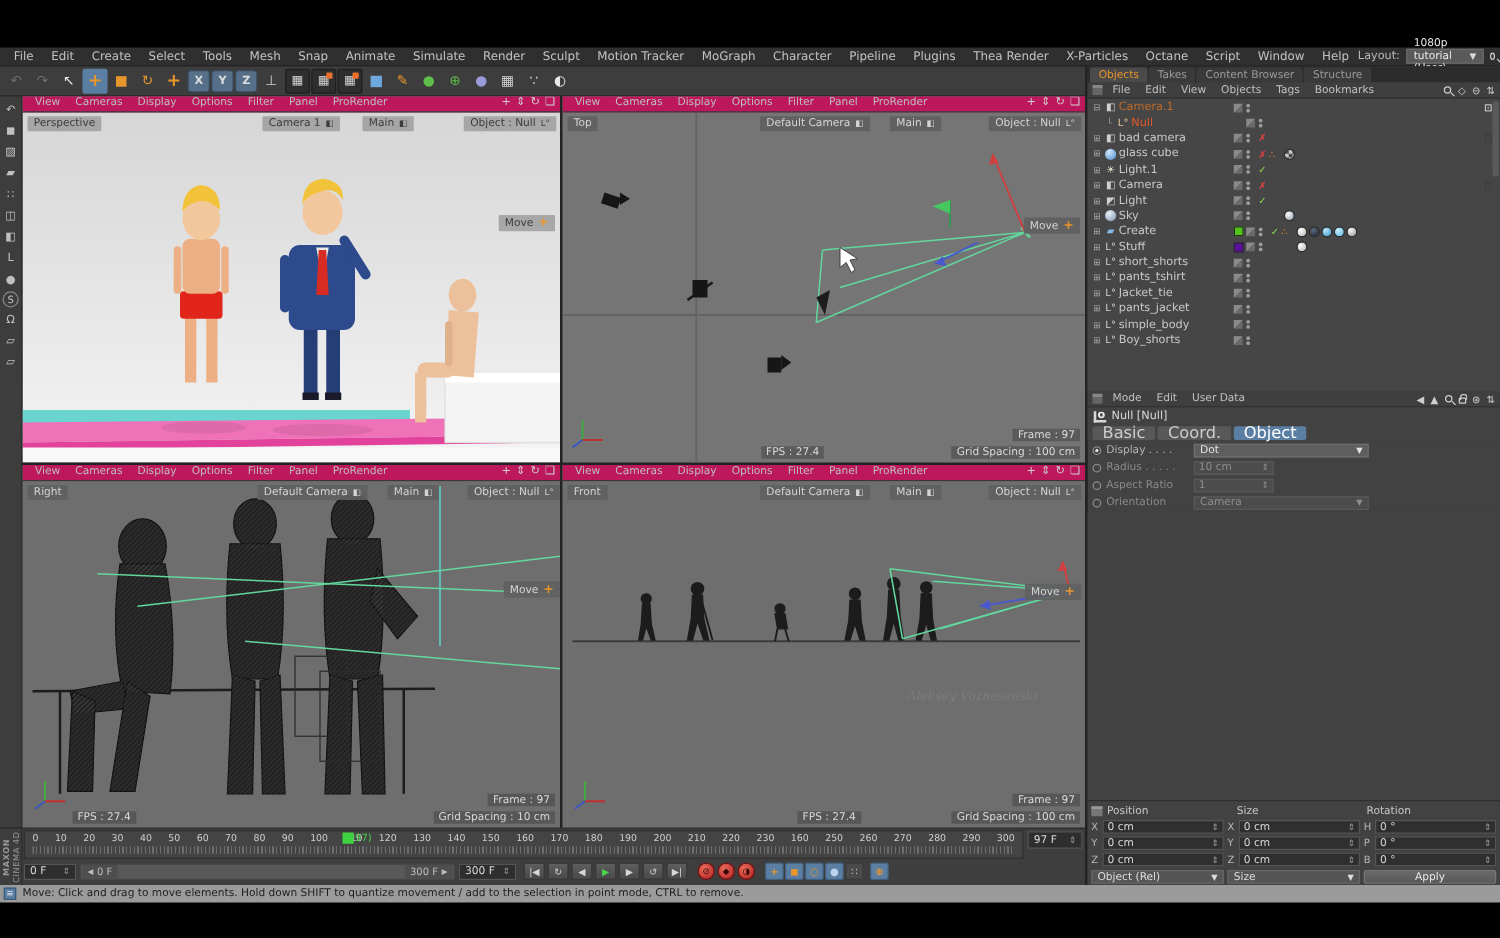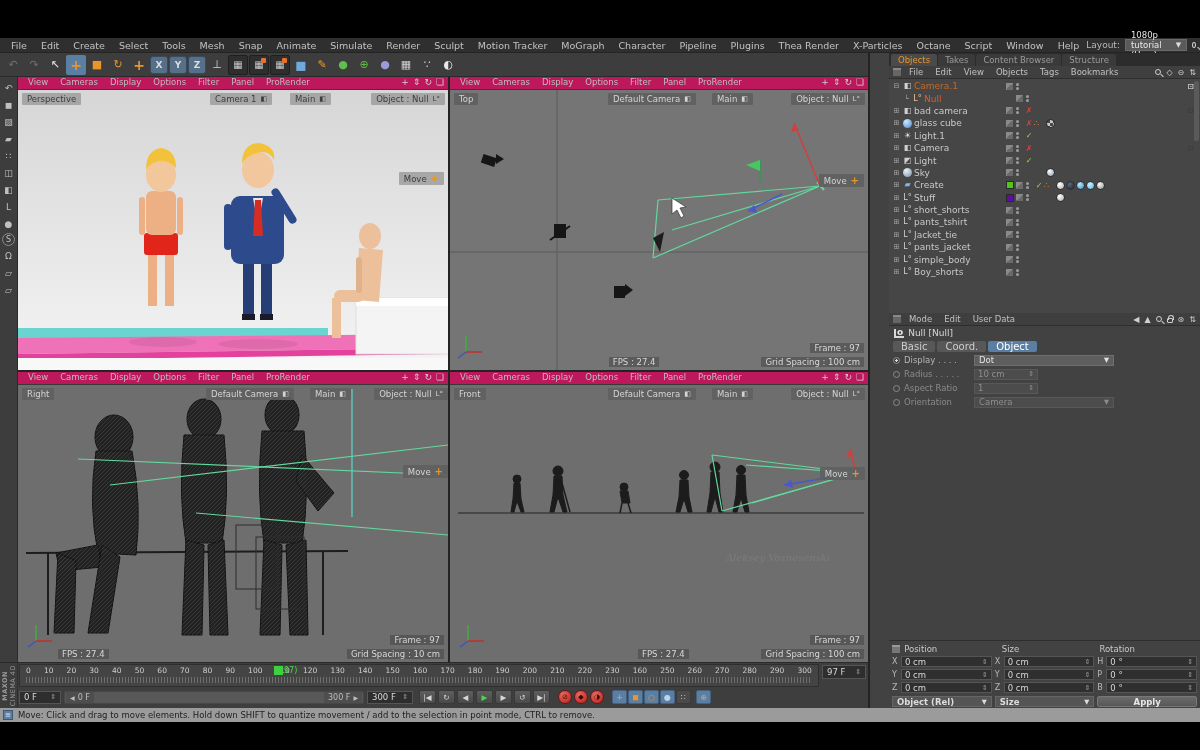--- a/index.html
+++ b/index.html
@@ -10,21 +10,21 @@
   
   .menubar { position:absolute; left:0; top:38px; width:1200px; height:15px; background:#2f2f2f; display:flex; align-items:center; padding:0 4px; font-size:9.5px; color:#c2c2c2; border-bottom:1px solid #242424; }
   .menubar .mi { padding:0 7px; white-space:nowrap; }
   .layoutbox { margin-left:auto; display:flex; align-items:center; gap:5px; font-size:9px; color:#b8b8b8; }
   .layout-select { background:#5a5a5a; border:1px solid #6a6a6a; color:#e8e8e8; height:12px; display:flex; align-items:center; gap:8px; padding:0 5px; font-size:8.5px; }
   .layout-select .car { font-size:7px; color:#ddd; }
 
   .mainrow { position:absolute; left:0; top:53px; width:1200px; height:655px; display:flex; }
   .leftcol { width:868px; height:655px; display:flex; flex-direction:column; }
   .vsep { width:2px; background:#232323; }
-  .rightcol { width:330px; height:655px; background:#424242; display:flex; flex-direction:column;padding-left:19px; }
+  .rightcol { width:330px; height:655px; background:#424242; display:flex; flex-direction:column; }
 
   
   .toolbar { height:24px; background:#3d3d3d; border-bottom:1px solid #2a2a2a; display:flex; align-items:center; padding:0 3px; gap:1px; }
   .tool { width:20px; height:20px; display:flex; align-items:center; justify-content:center; font-size:11px; color:#c0c0c0; border-radius:2px; position:relative; }
   .tool.dim { color:#6f6f6f; }
   .tool.c-orange { color:#e8962c; }
   .tool.c-white { color:#e8e8e8; }
   .tool.c-blue { color:#6fa8dc; }
   .tool.c-green { color:#5fbf4a; }
   .tool.c-lav { color:#9a9ad8; }
@@ -86,21 +86,21 @@
   .orow .vdots i { display:block; width:3px; height:3px; border-radius:50%; background:#9d9d9d; margin:1px 0; }
   .orow .ostate { width:10px; flex:none; font-size:8px; text-align:center; }
   .orow .tagdots { width:12px; flex:none; color:#e0832c; font-size:8px; letter-spacing:-1px; }
   .orow .mat { width:9px; height:9px; border-radius:50%; flex:none; margin-right:1px; border:1px solid #2f2f2f; }
   .orow .ricon { margin-left:auto; margin-right:6px; font-size:8px; }
   .omscroll { position:absolute; right:1px; top:2px; width:5px; height:60px; background:#5a5a5a; border-radius:2px; }
 
   .attr-title { height:14px; display:flex; align-items:center; gap:4px; padding:0 5px; background:#424242; font-size:9px; color:#d8d8d8; }
   .nullglyph { color:#e8e8e8; font-weight:bold; font-size:9px; border-bottom:2px solid #d8d8d8; border-left:2px solid #d8d8d8; padding:0 1px 0 1px; line-height:7px; height:9px; }
   .subtabs { height:13px; display:flex; gap:2px; padding:1px 4px; background:#424242; }
-  .stab { background:#585858; color:#cccccc; font-size:10px; padding:0 8px; border-radius:2px; display:flex; align-items:center; }
+  .stab { background:#585858; color:#cccccc; font-size:13px; padding:0 8px; border-radius:2px; display:flex; align-items:center; }
   .stab.active { background:#5b7ea3; color:#fff; }
   .sechead { height:12px; background:#3a3a3a; border-top:1px solid #2e2e2e; border-bottom:1px solid #2e2e2e; display:flex; align-items:center; padding:0 5px; color:#dcdcdc; font-size:8.5px; font-weight:bold; }
   .prow { height:14px; display:flex; align-items:center; padding:0 4px; gap:4px; font-size:8.5px; }
   .prow .radio { width:7px; height:7px; border:1px solid #8a8a8a; border-radius:50%; flex:none; }
   .prow .radio.on { background:radial-gradient(circle,#ddd 35%,transparent 40%); }
   .prow .plabel { width:66px; flex:none; color:#b4b4b4; }
   .prow.dim .plabel { color:#8a8a8a; }
   .pdrop { width:140px; height:11px; background:#5e5e5e; border:1px solid #6e6e6e; color:#e2e2e2; display:flex; align-items:center; padding:0 4px; font-size:8.5px; }
   .pdrop .car { margin-left:auto; font-size:6.5px; }
   .prow.dim .pdrop { background:#4c4c4c; border-color:#585858; color:#8e8e8e; }
@@ -112,21 +112,21 @@
   .coords { height:68px; background:#424242; border-top:1px solid #2e2e2e; padding:1px 3px; font-size:8.5px; }
   .chead { display:flex; height:13px; align-items:center; color:#c8c8c8; }
   .chead .hicon { width:9px; height:8px; background:linear-gradient(#9a9a9a 30%,#777 30%); margin-right:4px; }
   .chead span.h { width:108px; }
   .ccols { display:flex; gap:3px; }
   .ccol { width:106px; }
   .crow { display:flex; align-items:center; height:13px; gap:2px; }
   .crow .ax { width:7px; color:#b8b8b8; font-size:8px; }
   .cfield { flex:1; height:11px; background:#2f2f2f; border:1px solid #555; color:#d8d8d8; display:flex; align-items:center; padding:0 3px; }
   .cfield .ud { margin-left:auto; font-size:7px; color:#999; }
-  .cfoot { height:13px; display:flex; align-items:center; margin-top:1px;font-weight:bold; }
+  .cfoot { height:13px; display:flex; align-items:center; margin-top:1px; }
   .cdrop { flex:1; height:11px; background:#555; border:1px solid #666; color:#ddd; display:flex; align-items:center; padding:0 4px; }
   .cdrop .car { margin-left:auto; font-size:6.5px; }
   .cbtn { flex:1; height:11px; background:linear-gradient(#6a6a6a,#585858); border:1px solid #777; border-radius:2px; color:#e8e8e8; display:flex; align-items:center; justify-content:center; }
 
   
   .timeline { height:46px; background:#3e3e3e; border-top:1px solid #2a2a2a; display:flex; }
   .brand { width:18px; background:#3d3d3d; border-right:1px solid #2e2e2e; display:flex; flex-direction:row; justify-content:center; align-items:center; overflow:hidden; }
   .brand span { writing-mode:vertical-rl; transform:rotate(180deg); font-size:6.5px; color:#9a9a9a; letter-spacing:.5px; line-height:8px; }
   .brand .bx { font-weight:bold; }
   .tl-main { flex:1; display:flex; flex-direction:column; }

